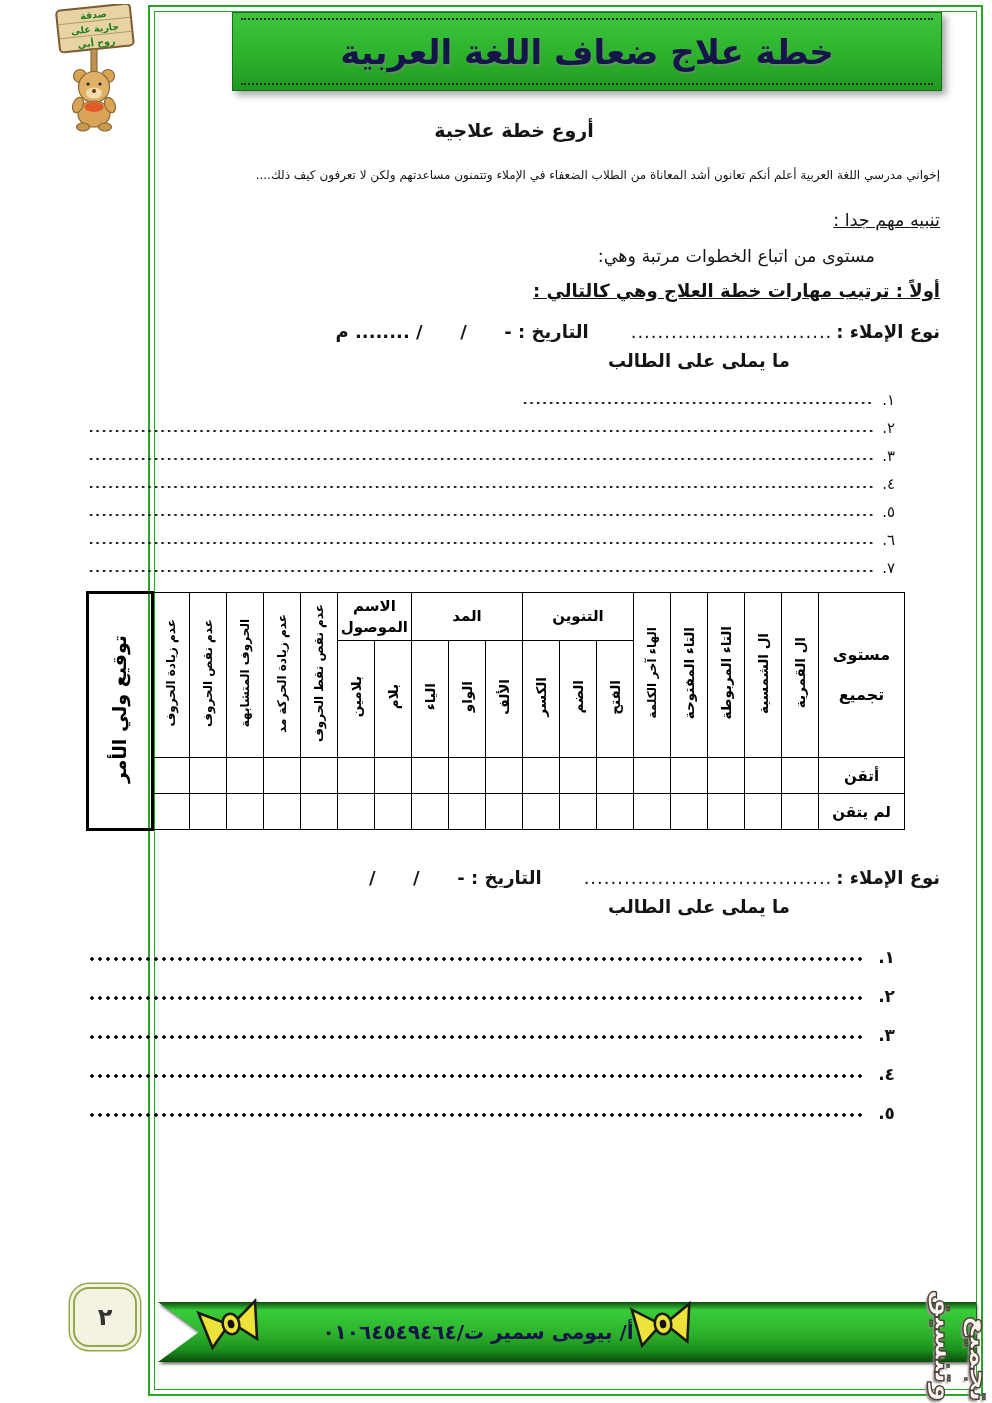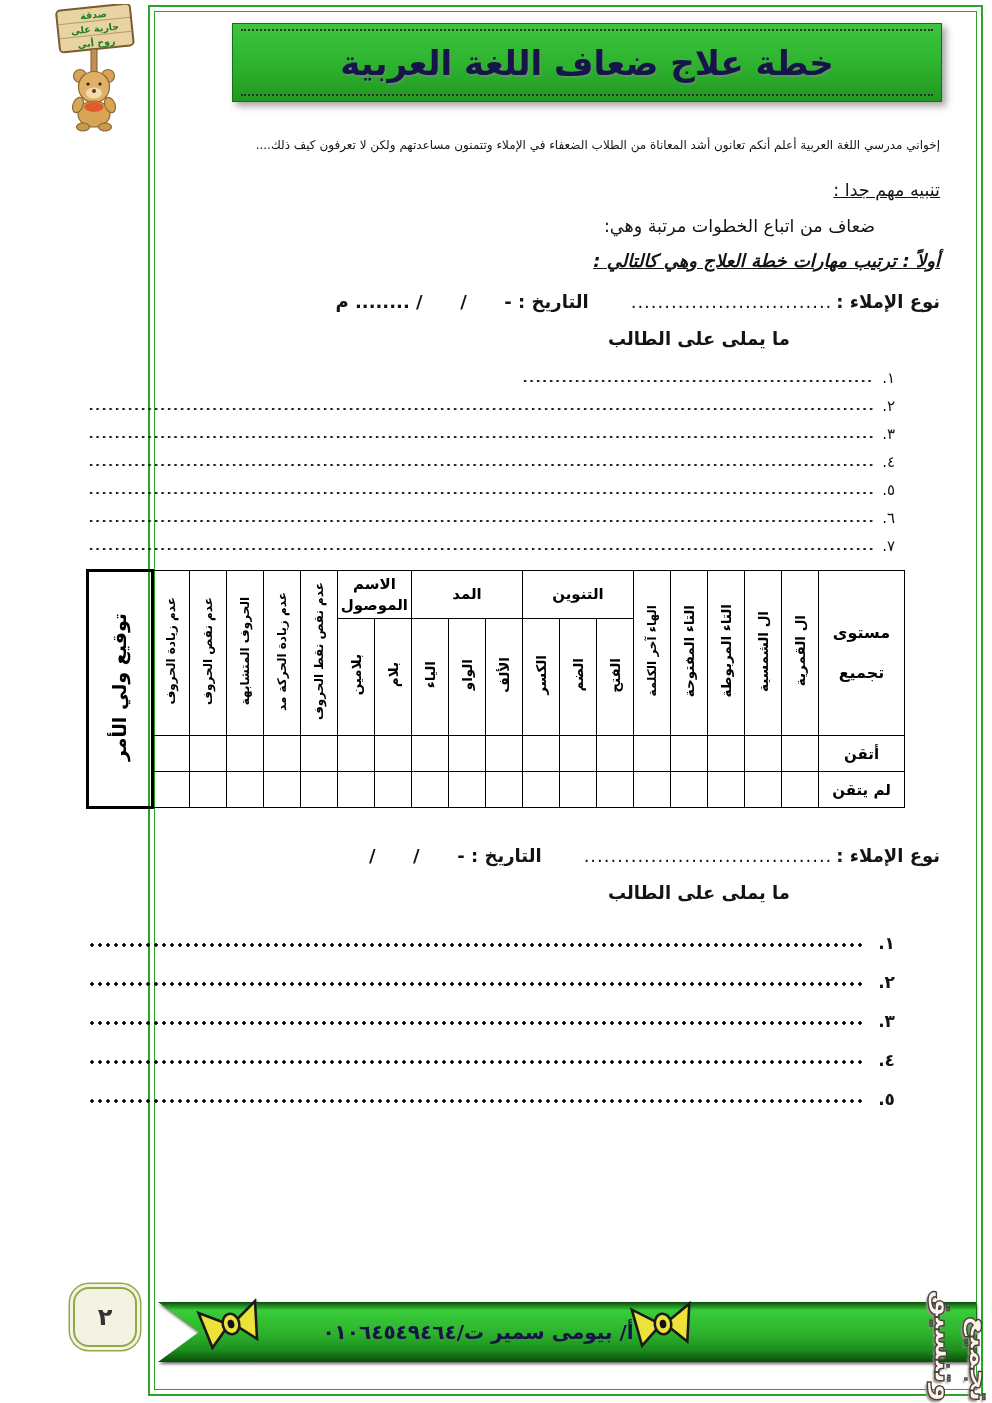--- a/index.html
+++ b/index.html
@@ -6,47 +6,47 @@
   .page{position:relative;width:992px;height:1403px;background:#fff;overflow:hidden;
         font-family:"DejaVu Sans",sans-serif;color:#141414;direction:rtl;}
 
   
   .frame-outer{position:absolute;left:148px;top:5px;right:9px;bottom:7px;
                border:2.5px solid #2aa52a;pointer-events:none;}
   .frame-inner{position:absolute;left:154px;top:11px;right:15px;bottom:13px;
                border:1px solid #2aa52a;pointer-events:none;}
 
   
-  .header-band{position:absolute;left:232px;top:23px;width:708px;height:77px;
+  .header-band{position:absolute;left:232px;top:12px;width:708px;height:77px;
                background:linear-gradient(180deg,#3ec43e 0%,#2db22d 55%,#219821 100%);
                border:1px solid #137013;box-shadow:4px 4px 7px rgba(50,50,50,.45);}
   .header-band .dotted{position:absolute;left:8px;right:8px;top:5px;bottom:5px;
                border-top:2.5px dotted #2b2b2b;border-bottom:2.5px dotted #2b2b2b;
                display:flex;align-items:center;justify-content:center;}
   .header-title{font-size:34px;font-weight:bold;color:#15154a;text-shadow:1.5px 1.5px 0 rgba(120,140,120,.55);}
 
   
   .mascot{position:absolute;left:50px;top:4px;width:98px;height:130px;}
 
   
   .content{position:absolute;left:88px;right:52px;top:112px;text-align:right;}
   .c-center{text-align:center;font-weight:bold;font-size:19px;line-height:24px;}
   .h1{margin-top:6px;}
   .h2{margin-top:16px;}
   .para{margin-top:16px;font-size:12px;line-height:34px;}
   .line{margin-top:10px;font-size:17.5px;line-height:24px;}
   .line.solution{margin-top:14px;}
   .note{margin-top:16px;text-decoration:underline;}
   .steps{margin-top:12px;margin-right:65px;}
-  .first-head{margin-top:12px;font-weight:bold;text-decoration:underline;font-size:18px;font-style:italic;}
+  .first-head{margin-top:12px;font-weight:bold;text-decoration:underline;font-size:18px;}
 
   .type-row{display:flex;align-items:baseline;margin-top:20px;font-size:18px;font-weight:bold;}
   .type-row .typedots{margin-right:4px;letter-spacing:1px;font-weight:normal;}
   .type-row .date{margin-right:42px;white-space:pre;}
-  .dictate{margin-top:16px;margin-right:150px;font-size:18px;font-weight:bold;}
+  .dictate{margin-top:8px;margin-right:150px;font-size:18px;font-weight:bold;}
 
   .dotlist{margin-top:10px;}
   .dotrow{display:flex;align-items:flex-end;margin-right:45px;height:28px;}
   .dotrow .num{font-size:15px;margin-left:8px;line-height:18px;}
   .leader{flex:1;height:18px;
           background-image:radial-gradient(circle at 3px 12px,#1c1c1c 1.15px,transparent 1.5px);
           background-size:6.5px 18px;background-repeat:repeat-x;}
   .leader.partial{flex:0 0 352px;}
   .dotrow .spacer{flex:1;}
   .dotlist.big .dotrow{height:39px;}
@@ -135,24 +135,25 @@
         <ellipse cx="28" cy="101" rx="5" ry="8" fill="#d9a455" stroke="#8a6a35" stroke-width="1.2" transform="rotate(22 28 101)"></ellipse>
         <ellipse cx="60" cy="101" rx="5" ry="8" fill="#d9a455" stroke="#8a6a35" stroke-width="1.2" transform="rotate(-22 60 101)"></ellipse>
         <ellipse cx="33" cy="123" rx="6.5" ry="4" fill="#c89a4e" stroke="#8a6a35" stroke-width="1.2"></ellipse>
         <ellipse cx="55" cy="123" rx="6.5" ry="4" fill="#c89a4e" stroke="#8a6a35" stroke-width="1.2"></ellipse>
       </g>
     </svg>
   </div>
 
   <div class="content">
 
+    <div class="c-center h1">أروع خطة علاجية</div>
 
     <div class="para">إخواني مدرسي اللغة العربية أعلم أنكم تعانون أشد المعاناة من الطلاب الضعفاء في الإملاء وتتمنون مساعدتهم ولكن لا تعرفون كيف ذلك....</div>
     <div class="line note">تنبيه مهم جدا :</div>
-    <div class="line steps">ضعاف من اتباع الخطوات مرتبة وهي:</div>
+    <div class="line steps">مستوى من اتباع الخطوات مرتبة وهي:</div>
     <div class="first-head">أولاً : ترتيب مهارات خطة العلاج وهي كالتالي :</div>
 
     <div class="type-row">
       <span class="lbl">نوع الإملاء :</span>
       <span class="typedots">..............................</span>
       <span class="date">التاريخ : -      /      / ........ م</span>
     </div>
     <div class="dictate">ما يملى على الطالب</div>
 
     <div class="dotlist">

